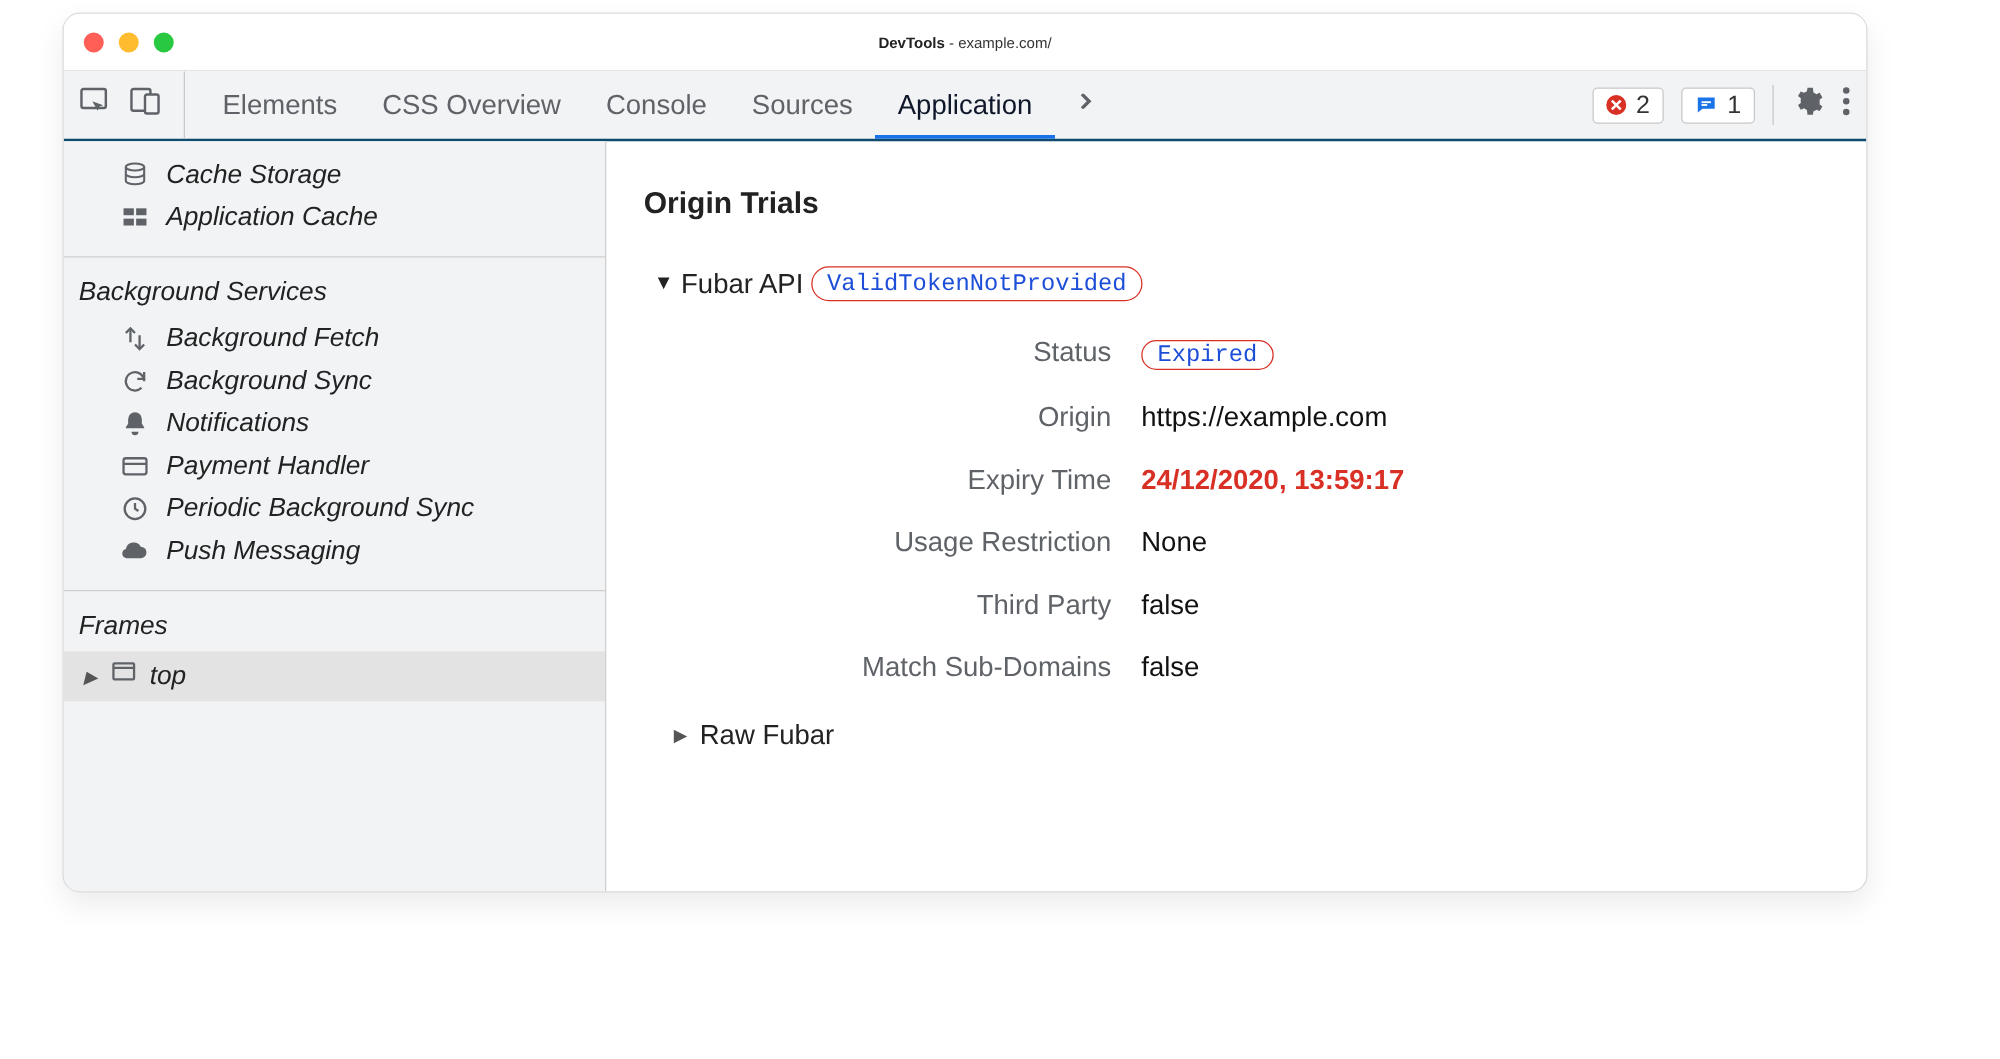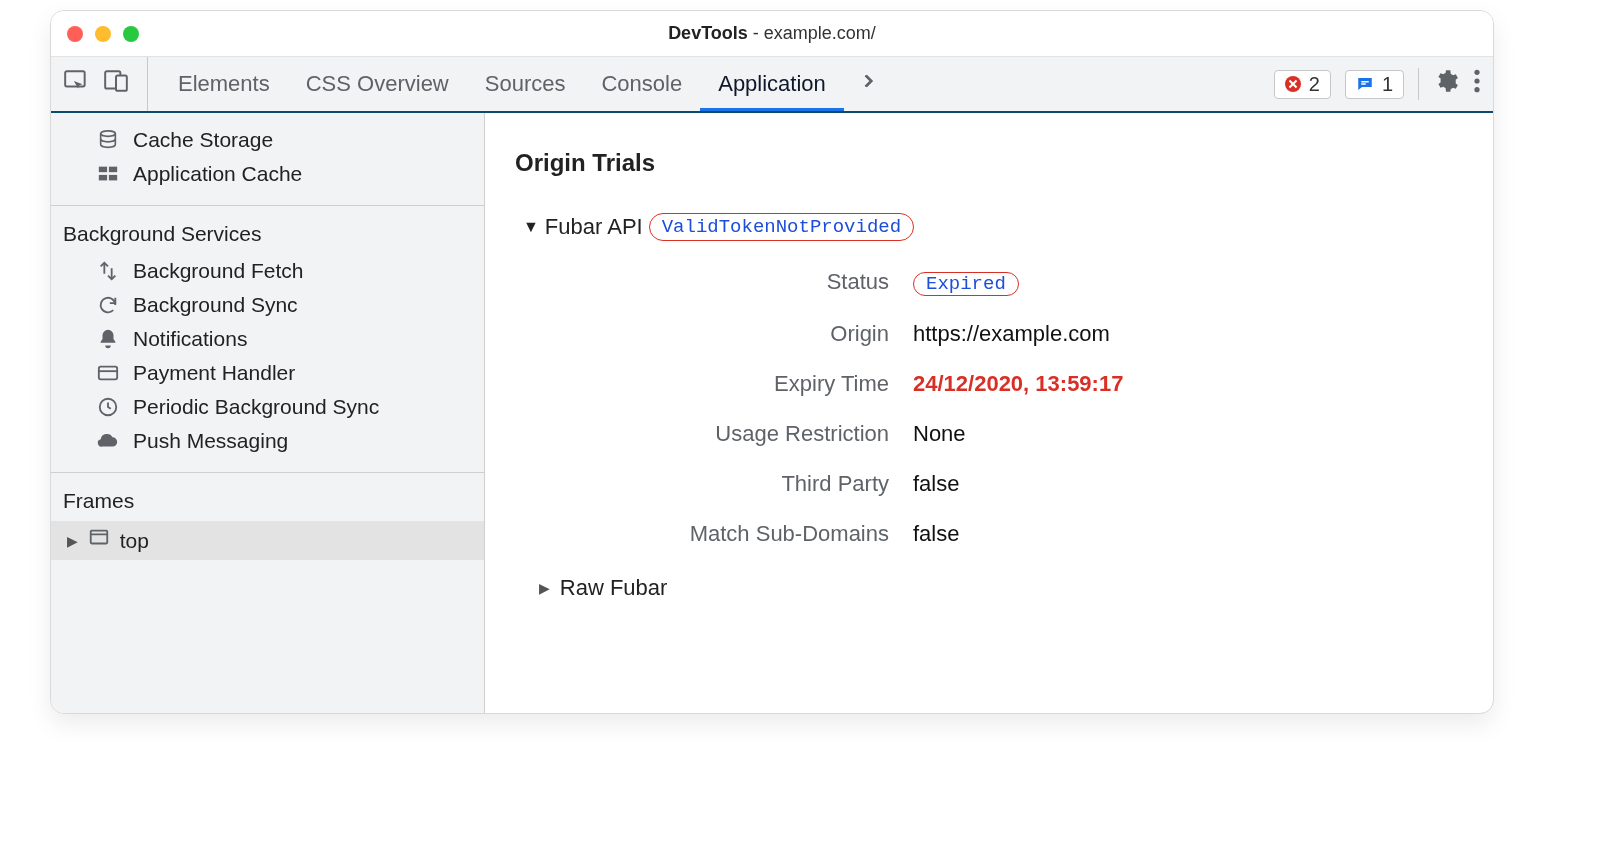--- a/index.html
+++ b/index.html
@@ -8,21 +8,21 @@
     position: absolute; top: 10px; left: 50px; width: 1444px; height: 704px;
     border: 1px solid #d9d9d9; border-radius: 14px; overflow: hidden;
     box-shadow: 0 10px 24px rgba(0,0,0,0.08);
     background: #fff;
   }
   
   .titlebar { height: 46px; border-bottom: 1px solid #e3e3e3; display:flex; align-items:center; background:#fff; position:relative; }
   .traffic { display:flex; gap:12px; margin-left:16px; }
   .tl { width:16px; height:16px; border-radius:50%; }
   .tl.red{background:#ff5f57;} .tl.yellow{background:#febc2e;} .tl.green{background:#28c840;}
-  .title { position:absolute; left:0; right:0; text-align:center; font-size:18px; color:#333; pointer-events:none; }
+  .title { position:absolute; left:0; right:0; text-align:center; font-size:12px; color:#333; pointer-events:none; }
   .title b { font-weight:600; color:#222; }
   
   .toolbar {
     height:56px; border-bottom:2px solid #0c4a6e; background:#f1f3f4;
     display:flex; align-items:center; padding:0 12px; font-size:22px; color:#5f6368;
   }
   .inspect-icons { display:flex; align-items:center; gap:14px; padding-right:18px; border-right:1px solid #c8c8c8; margin-right:12px; height:100%; }
   .tab { padding:0 18px; height:100%; display:flex; align-items:center; cursor:pointer; color:#5f6368; }
   .tab.active { color:#0f172a; box-shadow: inset 0 -3px 0 #1a73e8; }
   .more { padding:0 14px; cursor:pointer; }
@@ -32,21 +32,21 @@
     padding:2px 10px; border-radius:4px; font-size:20px; color:#333;
   }
   .dot-err { width:16px; height:16px; border-radius:50%; background:#d93025; position:relative; }
   .dot-err::before, .dot-err::after { content:""; position:absolute; left:3px; top:7px; width:10px; height:2px; background:#fff; }
   .dot-err::before{transform:rotate(45deg);} .dot-err::after{transform:rotate(-45deg);}
   .msg-icon svg { display:block; }
   .gear, .kebab { cursor:pointer; color:#5f6368; }
   
   .body { display:flex; height: calc(100% - 46px - 56px); }
   .sidebar { width:434px; background:#f1f3f4; border-right:1px solid #cfcfcf; overflow:hidden; font-size:21px; color:#222; }
-  .sec { border-bottom:1px solid #cfcfcf; padding:6px 0 14px; }
+  .sec { border-bottom:1px solid #cfcfcf; padding:6px 0 14px;font-style:italic; }
   .sec-header { font-size:21px; color:#222; padding:10px 12px 8px; }
   .item { display:flex; align-items:center; gap:12px; padding:4px 10px 4px 44px; cursor:pointer; }
   .item .icn { width:26px; height:26px; display:flex; align-items:center; justify-content:center; color:#5f6368; }
   .frames-row { display:flex; align-items:center; gap:10px; padding:6px 12px 6px 16px; background:#e3e3e3; cursor:pointer; }
   .tri { font-size:14px; color:#555; }
   .main { flex:1; padding:24px 24px; font-size:22px; color:#222; }
   .h1 { font-size:24px; font-weight:700; margin:12px 0 36px 6px; }
   .api-row { display:flex; align-items:center; gap:6px; margin-left:14px; margin-bottom:28px; }
   .api-row .tri { font-size:16px; color:#222; }
   .pill { border:1.5px solid #d93025; color:#1d4ed8; padding:0 12px; border-radius:999px; font-family: Liberation Mono, monospace; font-size:19px; line-height:26px; }
@@ -88,24 +88,24 @@
         </svg>
       </span>
     </div>
     <div class="tab">
         <span>Elements</span>
       </div>
     <div class="tab">
         <span>CSS Overview</span>
       </div>
     <div class="tab">
+        <span>Console</span>
+      </div>
+    <div class="tab">
         <span>Sources</span>
-      </div>
-    <div class="tab">
-        <span>Console</span>
       </div>
     <div class="tab active">
         <span>Application</span>
       </div>
     <div class="more">
       <svg width="22" height="22" viewBox="0 0 24 24" fill="none" stroke="#5f6368" stroke-width="2.2">
           <path d="M6 8l6 6 6-6" transform="rotate(-90 12 12)"></path>
           <path d="M9 6l6 6-6 6"></path>
         </svg>
     </div>

